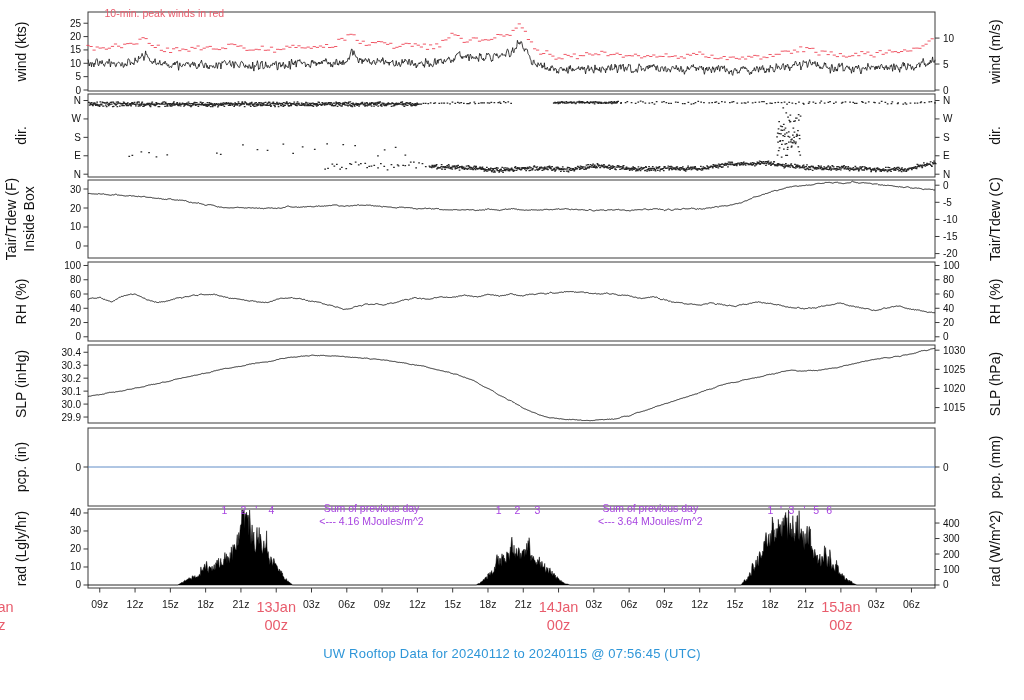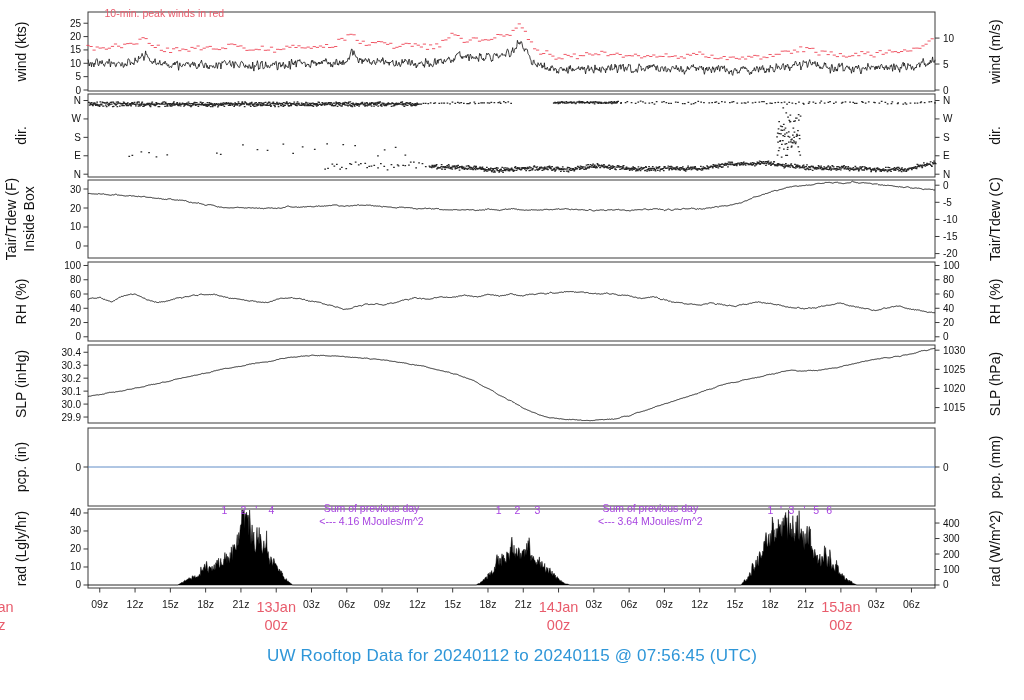--- a/index.html
+++ b/index.html
@@ -1,21 +1,21 @@
 <!DOCTYPE html>
 <html><head>
 <meta charset="utf-8">
 <style>
   html,body{margin:0;padding:0;background:#ffffff;}
   .fig{position:relative;width:1024px;height:700px;background:#fff;overflow:hidden;
        font-family:"Liberation Sans",sans-serif;}
   svg{position:absolute;left:0;top:0;}
   svg text{font-family:"Liberation Sans",sans-serif;}
   .title{position:absolute;left:0;top:646px;width:1024px;text-align:center;
-         font-size:17px;letter-spacing:.2px;}
+         font-size:13px;letter-spacing:.2px;}
 </style>
 </head>
 <body>
 
 <div class="fig">
   <svg id="chart" width="1024" height="644" viewBox="0 0 1024 644">
       <g>
         <rect x="88" y="12" width="847" height="79" fill="#fff" stroke="#3a3a3a" stroke-width="1"></rect>
         <line x1="83.5" y1="90.01149814000676" x2="88" y2="90.01149814000676" stroke="#3a3a3a"></line>
         <text x="81" y="93.51149814000676" text-anchor="end" font-size="10px" fill="#111">0</text>

